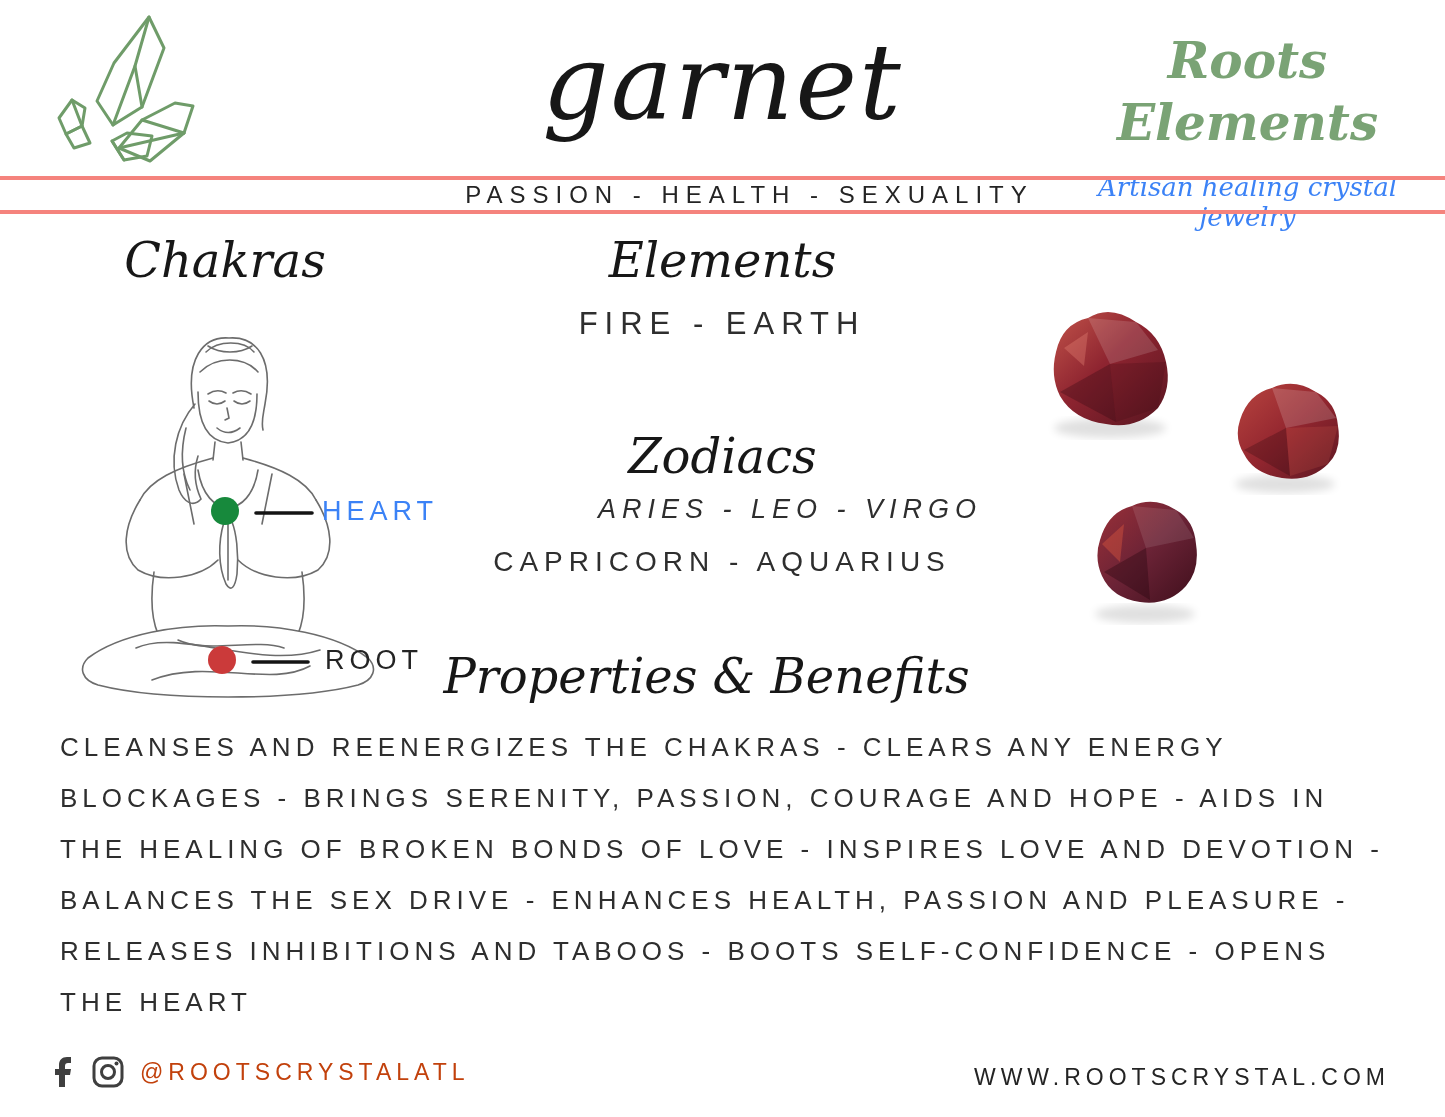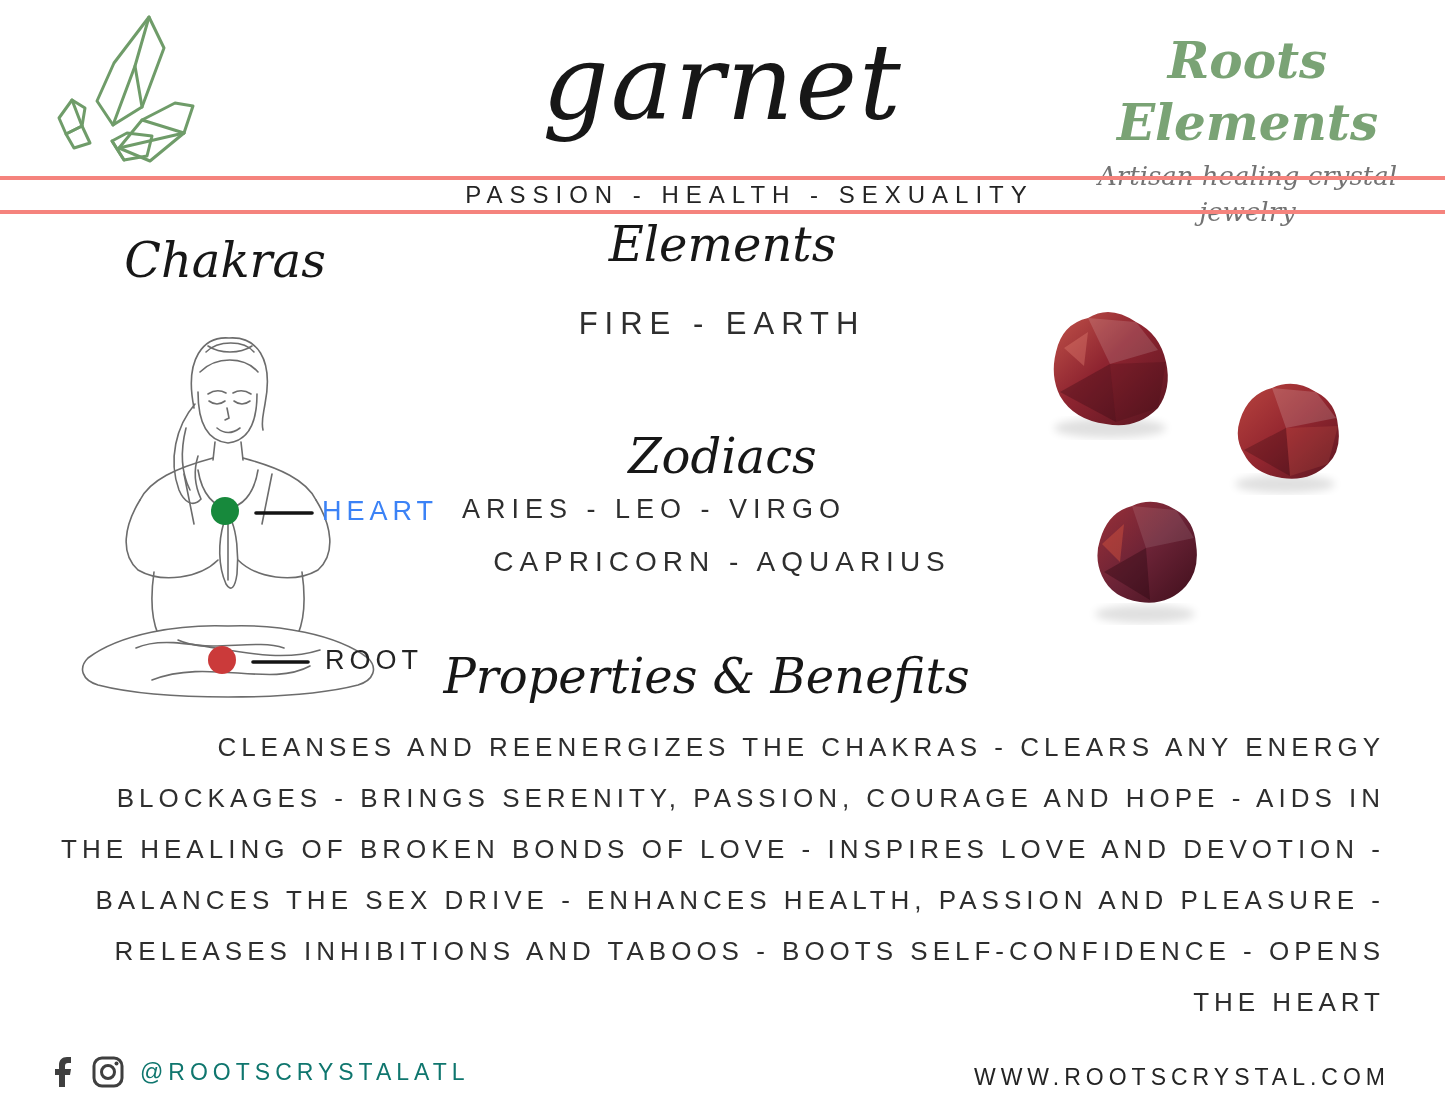--- a/index.html
+++ b/index.html
@@ -14,56 +14,56 @@
   .abs{position:absolute;}
 
   
   #logo{left:52px;top:8px;width:152px;height:160px;}
   #title{left:430px;top:8px;width:585px;height:150px;text-align:center;
          font-size:104px;line-height:150px;letter-spacing:2px;}
   #brand{left:1050px;top:30px;width:395px;text-align:center;}
   #brand-name{font-family:"DejaVu Serif",serif;font-style:italic;font-weight:700;
               font-size:50px;color:#7aa375;line-height:62px;}
   #brand-tagline{font-family:"DejaVu Serif",serif;font-style:italic;font-weight:400;
-              font-size:26px;color:#737373;line-height:36px;margin-top:4px;}
+              font-size:26px;color:#3b82f6;line-height:30px;margin-top:18px;}
 
   
   #banner{left:0;top:176px;width:1445px;height:30px;
           border-top:4px solid #f5837d;border-bottom:4px solid #f5837d;
           display:flex;align-items:center;justify-content:center;padding-left:27px;}
   #banner-text{font-size:24px;letter-spacing:7px;color:#242424;}
 
   
   .h-script{font-size:48px;text-align:center;}
   #chakras-heading{left:70px;top:232px;width:310px;}
-  #elements-heading{left:525px;top:216px;width:395px;text-align:center;}
+  #elements-heading{left:525px;top:232px;width:395px;text-align:center;}
   #elements-text{left:462px;top:306px;width:520px;text-align:center;
                  font-size:31px;letter-spacing:7px;}
   #zodiacs-heading{left:525px;top:428px;width:395px;}
-  #zodiac-line1{left:462px;top:494px;width:520px;text-align:left;
-                font-size:27px;letter-spacing:6px;}
+  #zodiac-line1{left:462px;top:494px;width:520px;text-align:right;
+                font-size:27px;letter-spacing:6px;font-style:italic;}
   #zodiac-line2{left:432px;top:546px;width:580px;text-align:center;
                 font-size:28px;letter-spacing:6px;}
 
   
   #figure{left:58px;top:328px;width:340px;height:386px;}
   #heart-label{left:322px;top:496px;font-size:27px;letter-spacing:5px;color:#3b82f6;}
   #root-label{left:325px;top:645px;font-size:27px;letter-spacing:5px;color:#242424;}
 
   
   #stones{left:1018px;top:292px;width:424px;height:345px;}
 
   
   #properties-heading{left:414px;top:648px;width:585px;}
-  #properties-text{left:60px;top:722px;width:1325px;text-align:right;
+  #properties-text{left:60px;top:722px;width:1325px;text-align:left;
                    font-size:26px;letter-spacing:5px;line-height:51px;color:#2e2e2e;}
 
   
   #footer-left{left:52px;top:1056px;display:flex;align-items:center;gap:16px;}
-  #handle{font-size:23px;letter-spacing:5px;color:#0f766e;}
+  #handle{font-size:23px;letter-spacing:5px;color:#c2410c;}
   #website{right:55px;top:1064px;font-size:23px;letter-spacing:5px;color:#242424;}
 
   svg{display:block;}
 </style>
 </head>
 <body>
 
 <div class="abs" id="logo">
   <svg width="152" height="160" viewBox="0 0 152 160" fill="none" stroke="#6f9c69" stroke-width="3" stroke-linejoin="round" stroke-linecap="round">
     <path d="M97,9 L62,55 L45,93 L61,117 L90,99 L112,40 Z"></path>

